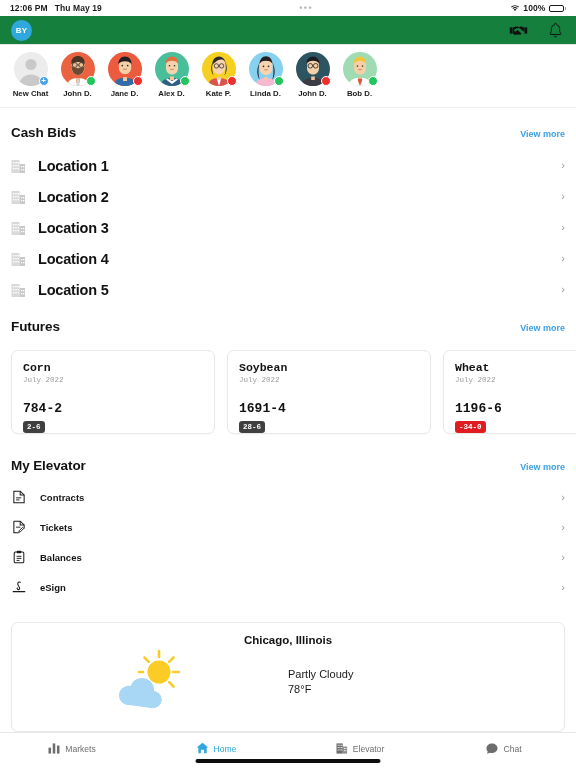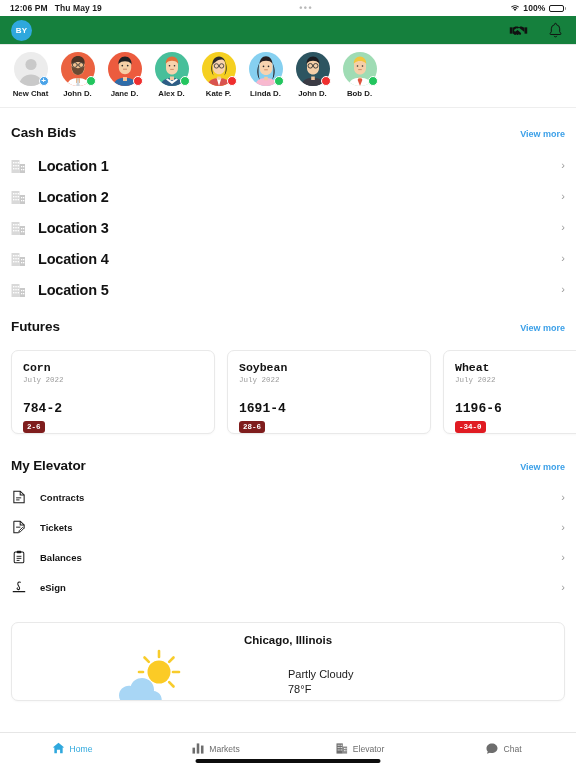--- a/index.html
+++ b/index.html
@@ -119,40 +119,40 @@
     box-shadow: 0 1px 2px rgba(0,0,0,0.03);
   }
   .fcard-name { font-size: 11.5px; font-weight: bold; color: #121212; }
   .fcard-month { font-size: 7.5px; color: #9c9c9c; margin-top: 2px; }
   .fcard-price { font-size: 13px; font-weight: bold; color: #121212; margin-top: 17px; }
   .fcard-badge {
     display: inline-block; margin-top: 4px;
     font-size: 7.5px; font-weight: bold; color: #fff;
     padding: 2px 4px; border-radius: 3px;
   }
-  .badge-up { background: #7f1d1d; }
+  .badge-up { background: #404040; }
   .badge-down { background: #e01b22; }
 
   
   .el-row {
     display: flex; align-items: center;
     padding: 0 11px; height: 30px;
   }
   .el-icon { width: 15px; flex: 0 0 15px; display: flex; align-items: center; justify-content: center; }
   .el-label { font-size: 9.5px; font-weight: bold; color: #141414; margin-left: 14px; }
   .el-row .chev { margin-left: auto; color: #9a9a9a; font-size: 11px; line-height: 1; }
 
   
   .weather-card {
     margin: 0 11px;
     border: 1px solid #e9e9e9;
     border-radius: 7px;
     background: #fff;
     padding: 11px 0 0 0;
-    height: 79px;
+    height: 110px;
     overflow: hidden;
     box-shadow: 0 1px 2px rgba(0,0,0,0.03);
   }
   .weather-city { text-align: center; font-size: 11.5px; font-weight: bold; color: #121212; }
   .weather-body { display: flex; align-items: center; margin-top: 2px; }
   .weather-ico-col { flex: 0 0 50%; display: flex; justify-content: center; }
   .weather-txt-col { flex: 0 0 50%; }
   .weather-cond { font-size: 11px; color: #1a1a1a; }
   .weather-temp { font-size: 11px; color: #1a1a1a; margin-top: 3px; }
 
@@ -625,37 +625,37 @@
         <div class="weather-txt-col">
           <div class="weather-cond">Partly Cloudy</div>
           <div class="weather-temp">78°F</div>
         </div>
       </div>
     </div>
 
   </div>
 
   <div class="tabbar">
-    <div class="tab active">
-      <span>
-        <svg viewBox="0 0 16 15" width="13" height="12">
-            <path d="M8 .8 15.2 7h-2v7.2H10V9.6H6v4.6H2.8V7H.8z" fill="#2fa8dd"></path>
-          </svg>
-      </span>
-      <span class="tab-label">Home</span>
-    </div>
     <div class="tab">
       <span>
         <svg viewBox="0 0 14 13" width="12" height="11">
             <rect x="0.5" y="5.5" width="3" height="7" fill="#6d6d6d"></rect>
             <rect x="5.5" y="0.5" width="3" height="12" fill="#6d6d6d"></rect>
             <rect x="10.5" y="3" width="3" height="9.5" fill="#6d6d6d"></rect>
           </svg>
       </span>
       <span class="tab-label">Markets</span>
+    </div>
+    <div class="tab active">
+      <span>
+        <svg viewBox="0 0 16 15" width="13" height="12">
+            <path d="M8 .8 15.2 7h-2v7.2H10V9.6H6v4.6H2.8V7H.8z" fill="#2fa8dd"></path>
+          </svg>
+      </span>
+      <span class="tab-label">Home</span>
     </div>
     <div class="tab">
       <span>
         <svg viewBox="0 0 15 14" width="12" height="11">
             <rect x="0.5" y="0.5" width="8" height="13" fill="#6d6d6d"></rect>
             <rect x="8.5" y="4.5" width="5.5" height="9" fill="#8d8d8d"></rect>
             <g fill="#fff">
               <rect x="2" y="2.2" width="1.3" height="1.3"></rect>
               <rect x="4.2" y="2.2" width="1.3" height="1.3"></rect>
               <rect x="6.4" y="2.2" width="1.3" height="1.3"></rect>

